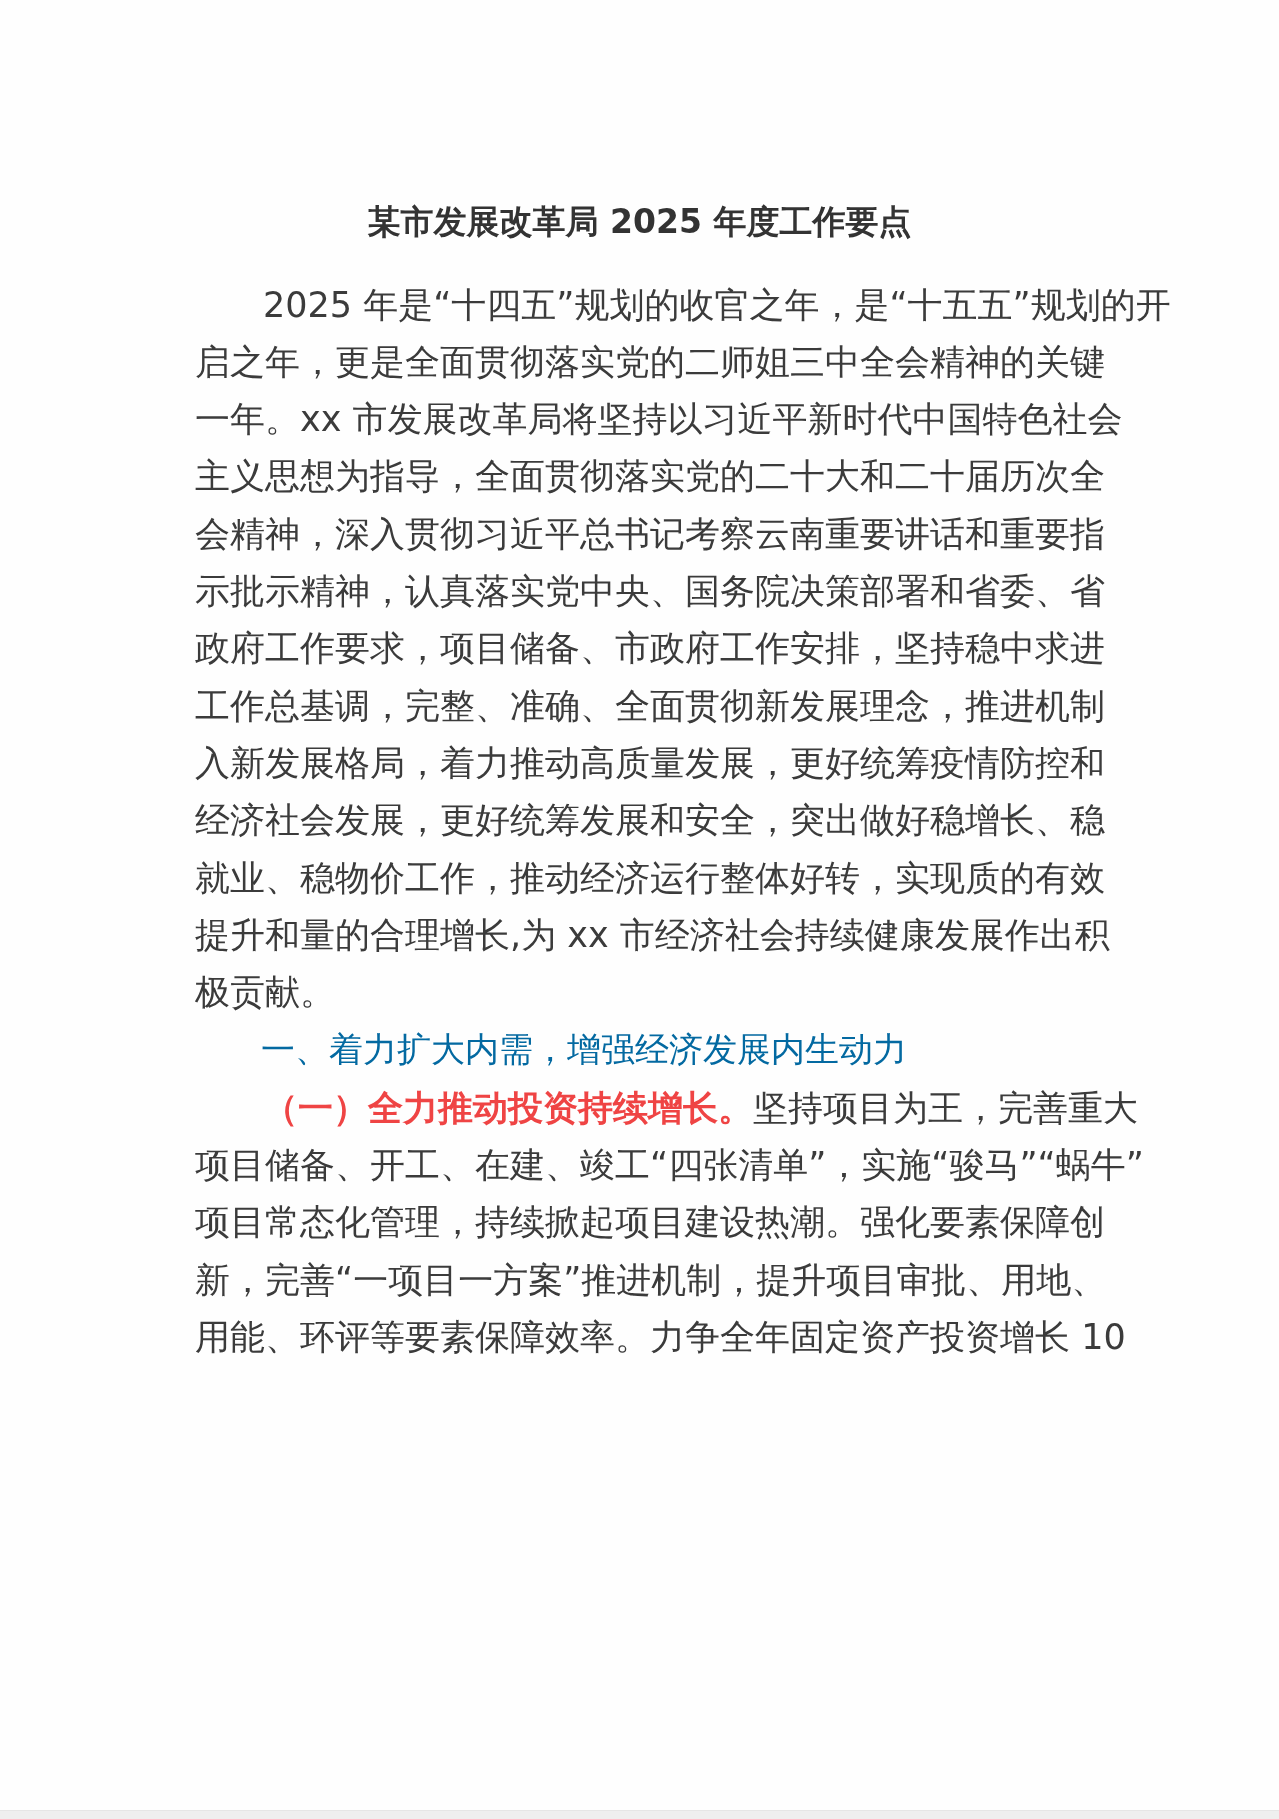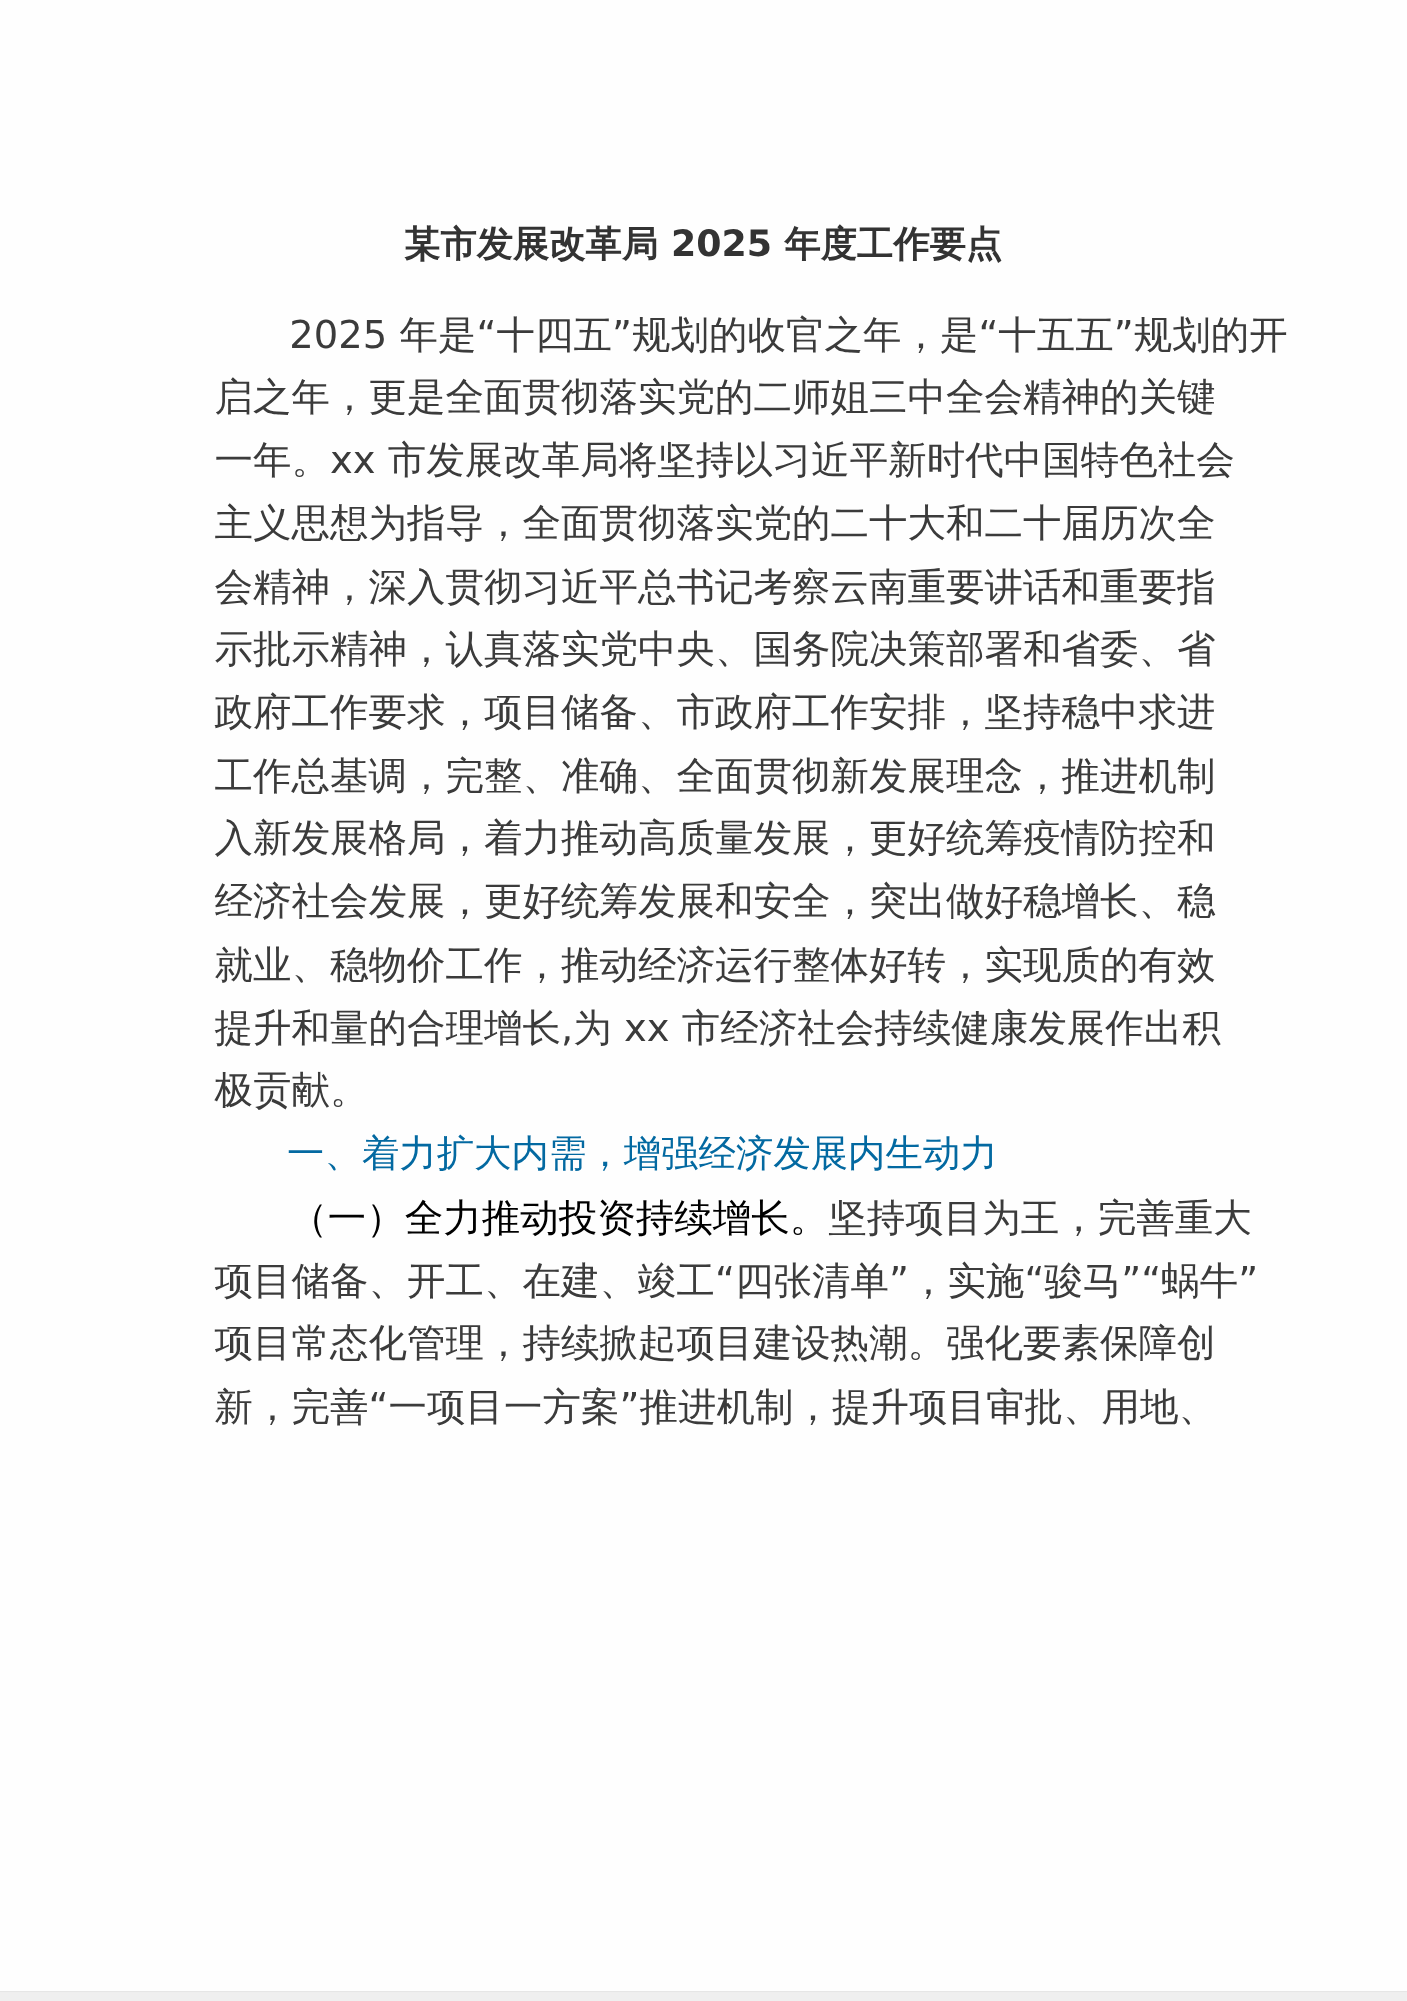--- a/index.html
+++ b/index.html
@@ -45,21 +45,21 @@
     .line.last { text-align-last: left; }
     .heading {
       position: absolute;
       left: 261px;
       font-size: 34px;
       font-weight: normal;
       line-height: 52px;
       color: #0369a1;
       white-space: nowrap;
     }
-    .b { font-weight: normal; color: #000000; }
+    .b { font-weight: bold; color: #ef4444; }
     .footer-band {
       position: absolute;
       left: 0; top: 1810px;
       width: 1279px; height: 9px;
       background: #efefef;
       border-top: 1px solid #e6e6e6;
     }
   </style>
 </head>
 <body>
@@ -83,16 +83,17 @@
   <div class="line last" style="top:966px;">极贡献。</div>
 
   <div class="heading" style="top:1023px;">一、着力扩大内需，增强经济发展内生动力</div>
 
   <div class="line indent" style="top:1082px;">
     <span class="b">（一）全力推动投资持续增长。</span><span>坚持项目为王，完善重大</span>
   </div>
   <div class="line" style="top:1139px;">项目储备、开工、在建、竣工“四张清单”，实施“骏马”“蜗牛”</div>
   <div class="line" style="top:1196px;">项目常态化管理，持续掀起项目建设热潮。强化要素保障创</div>
   <div class="line" style="top:1254px;">新，完善“一项目一方案”推进机制，提升项目审批、用地、</div>
+  <div class="line" style="top:1311px;">用能、环评等要素保障效率。力争全年固定资产投资增长 10</div>
 
 </div>
 
 <div class="footer-band"></div>
 
 </body></html>

